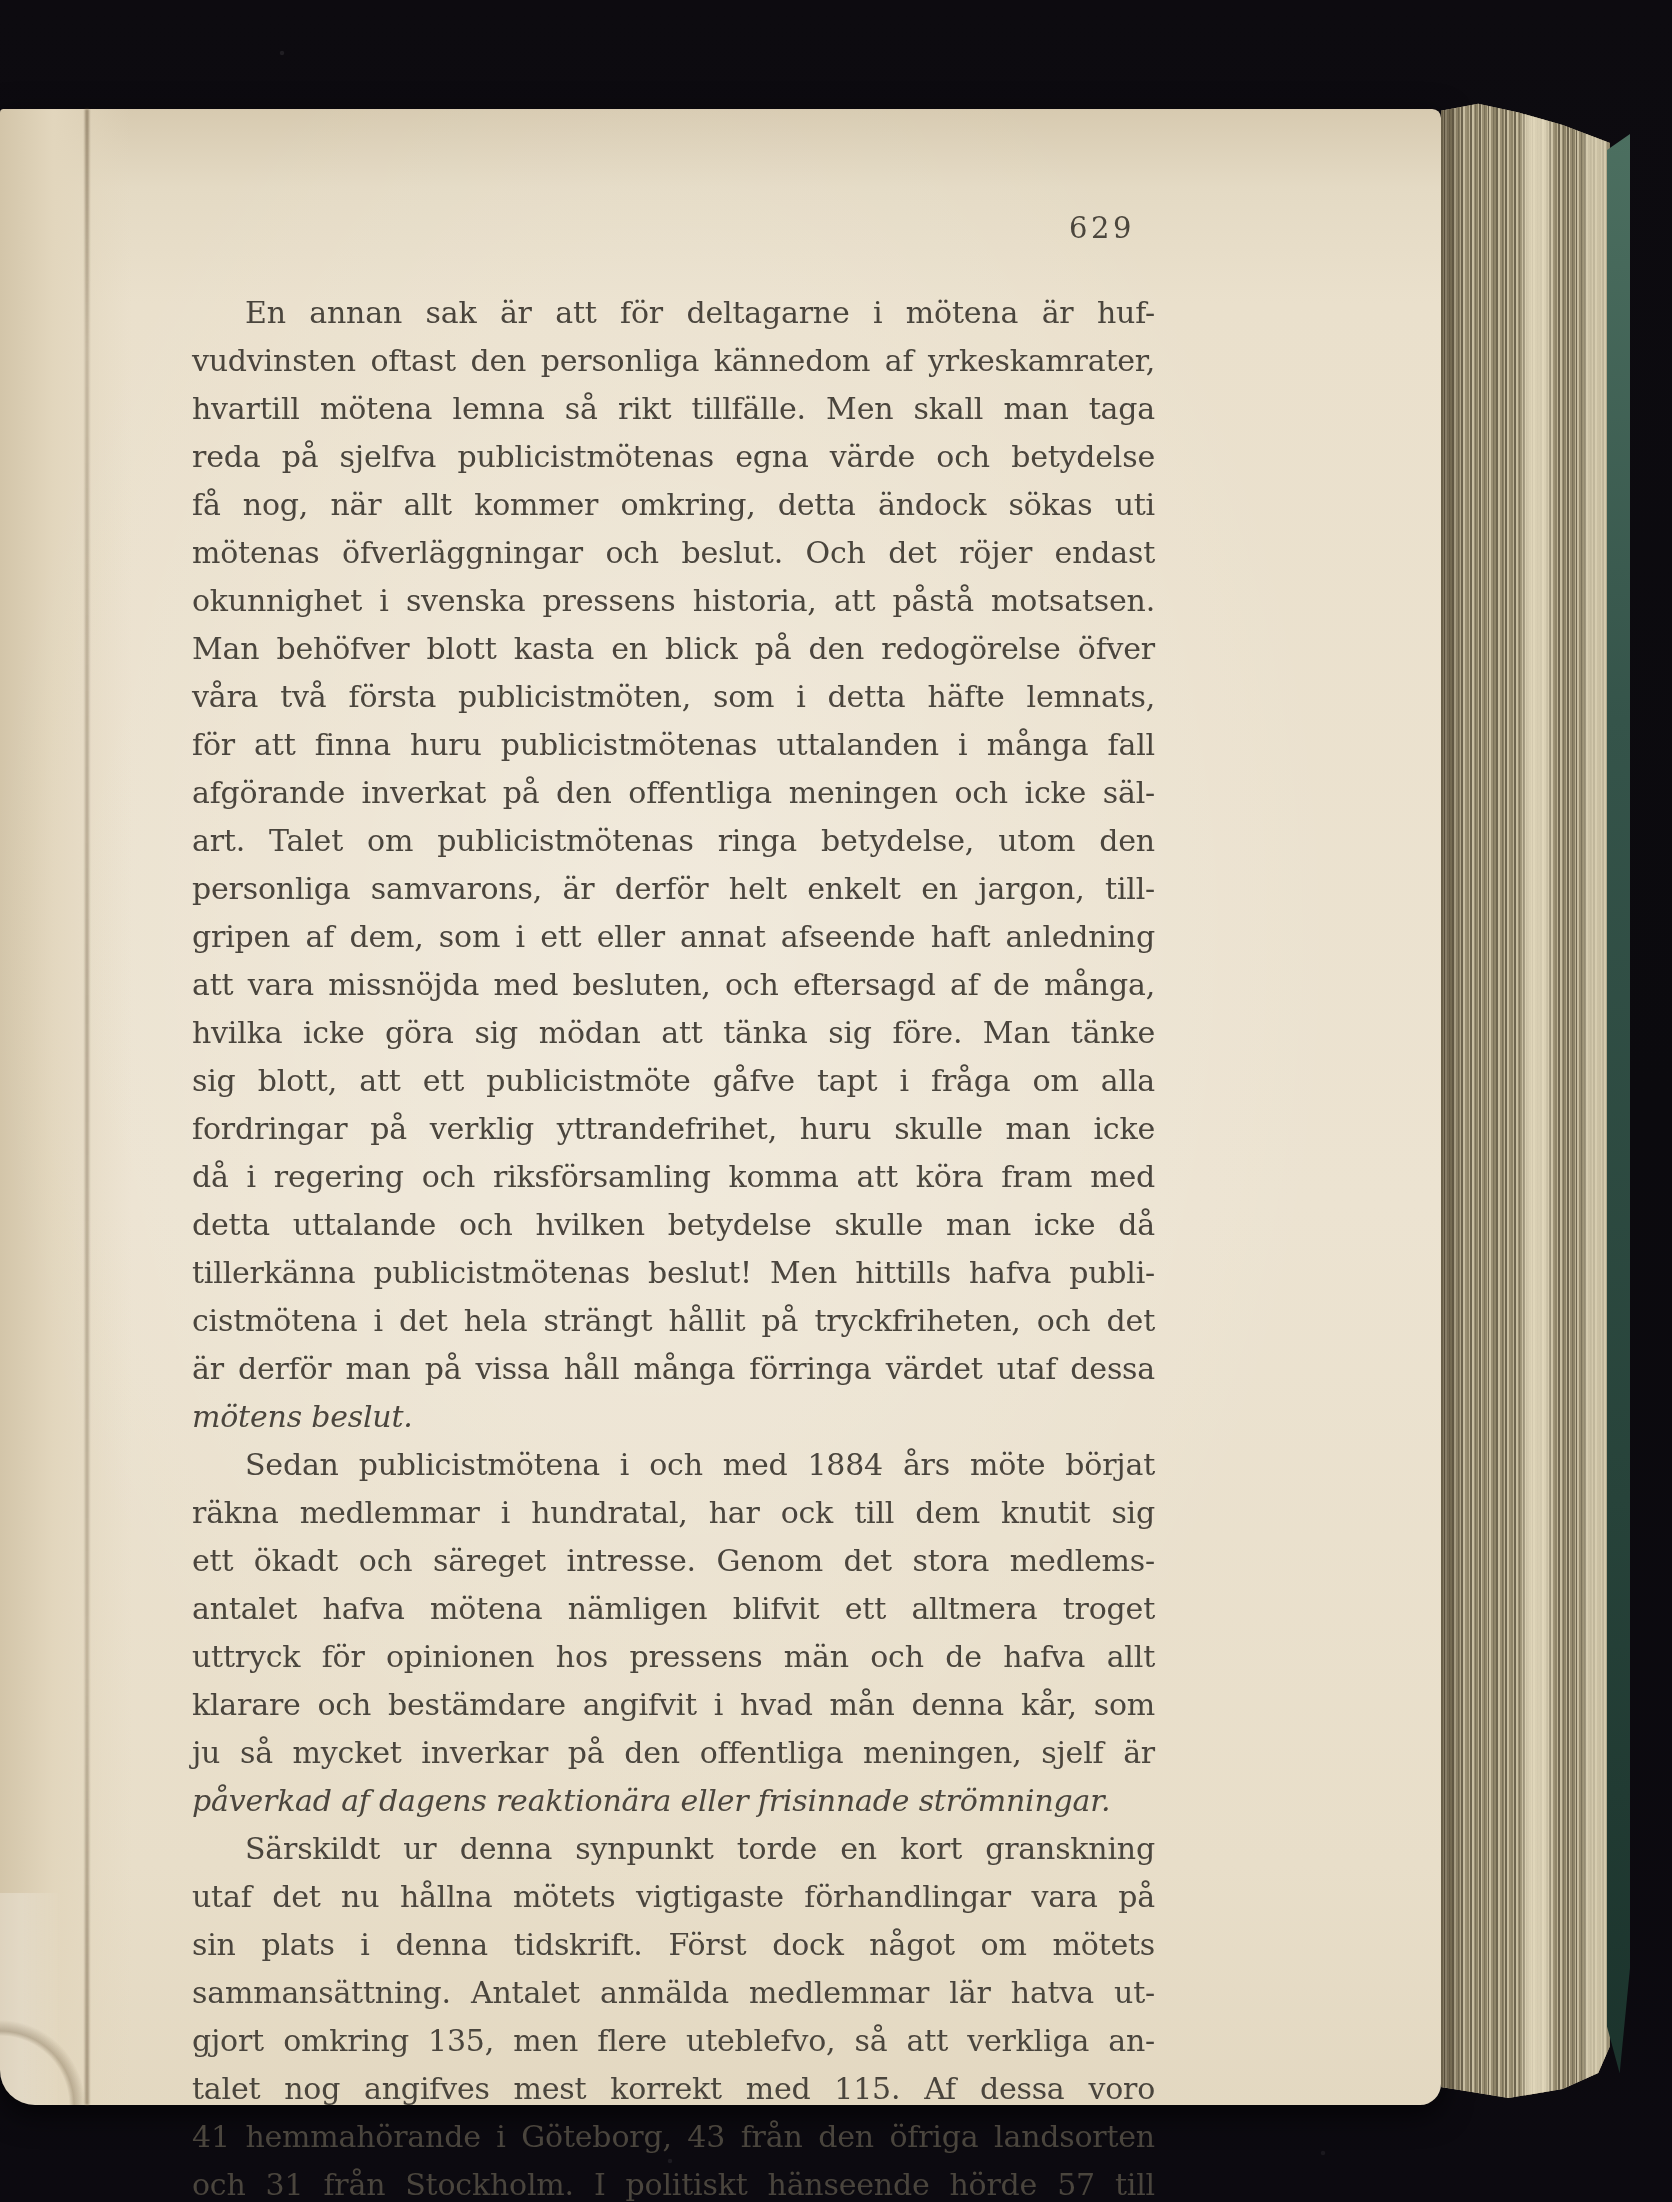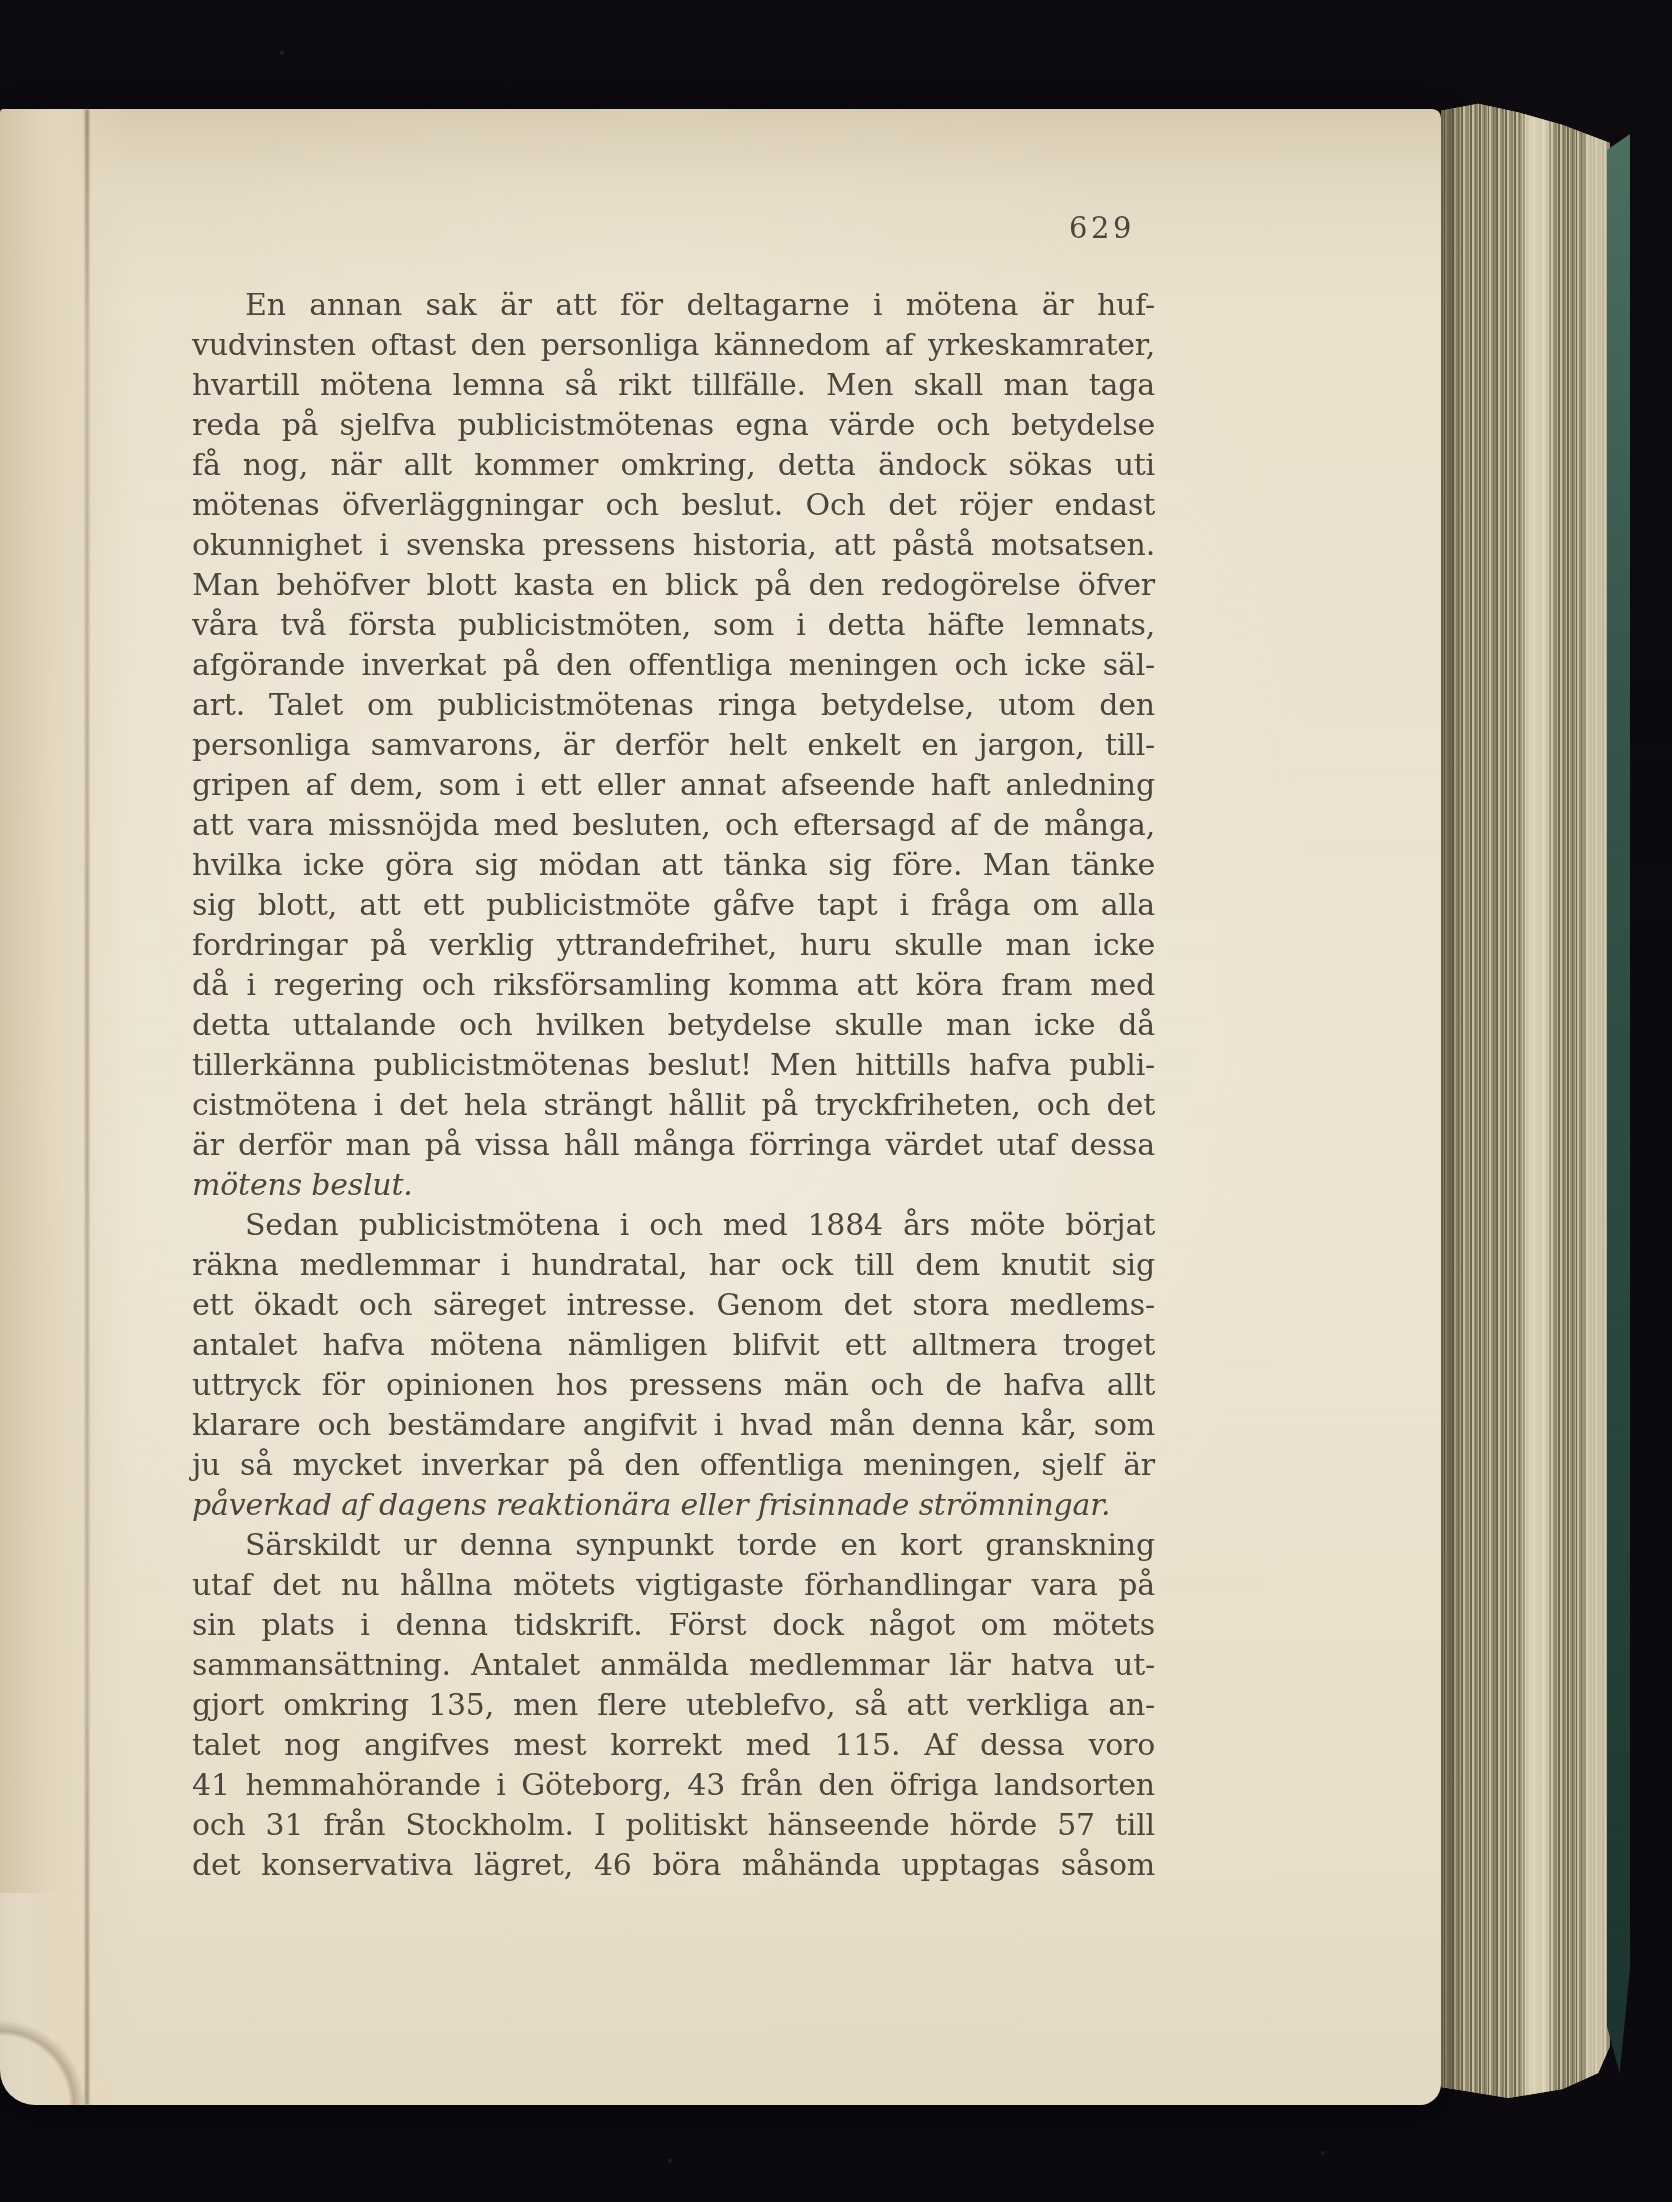--- a/index.html
+++ b/index.html
@@ -57,20 +57,21 @@
     position:absolute;top:176px;left:192px;width:963px;
     color:#4a453d;
     font-size:30px;line-height:40px;
     letter-spacing:-0.2px;
   }
   .line{
     height:40px;
     text-align:justify;
     text-align-last:justify;
     white-space:normal;
+    margin-top:8px;
   }
   .line.indent{text-indent:53px;}
   .line.ragged{text-align-last:left;font-style:italic;}
 
   
   .page-edges{
     position:absolute;left:1441px;top:102px;width:169px;height:1999px;
     background:
       linear-gradient(90deg, rgba(60,50,35,.45) 0 5.3px, rgba(0,0,0,0) 23px),
       linear-gradient(90deg,
@@ -107,20 +108,21 @@
     <div class="text-block">
         <div class="line indent">En annan sak är att för deltagarne i mötena är huf-</div>
         <div class="line">vudvinsten oftast den personliga kännedom af yrkeskamrater,</div>
         <div class="line">hvartill mötena lemna så rikt tillfälle. Men skall man taga</div>
         <div class="line">reda på sjelfva publicistmötenas egna värde och betydelse</div>
         <div class="line">få nog, när allt kommer omkring, detta ändock sökas uti</div>
         <div class="line">mötenas öfverläggningar och beslut. Och det röjer endast</div>
         <div class="line">okunnighet i svenska pressens historia, att påstå motsatsen.</div>
         <div class="line">Man behöfver blott kasta en blick på den redogörelse öfver</div>
         <div class="line">våra två första publicistmöten, som i detta häfte lemnats,</div>
+        <div class="line">för att finna huru publicistmötenas uttalanden i många fall</div>
         <div class="line">afgörande inverkat på den offentliga meningen och icke säl-</div>
         <div class="line">art. Talet om publicistmötenas ringa betydelse, utom den</div>
         <div class="line">personliga samvarons, är derför helt enkelt en jargon, till-</div>
         <div class="line">gripen af dem, som i ett eller annat afseende haft anledning</div>
         <div class="line">att vara missnöjda med besluten, och eftersagd af de många,</div>
         <div class="line">hvilka icke göra sig mödan att tänka sig före. Man tänke</div>
         <div class="line">sig blott, att ett publicistmöte gåfve tapt i fråga om alla</div>
         <div class="line">fordringar på verklig yttrandefrihet, huru skulle man icke</div>
         <div class="line">då i regering och riksförsamling komma att köra fram med</div>
         <div class="line">detta uttalande och hvilken betydelse skulle man icke då</div>

